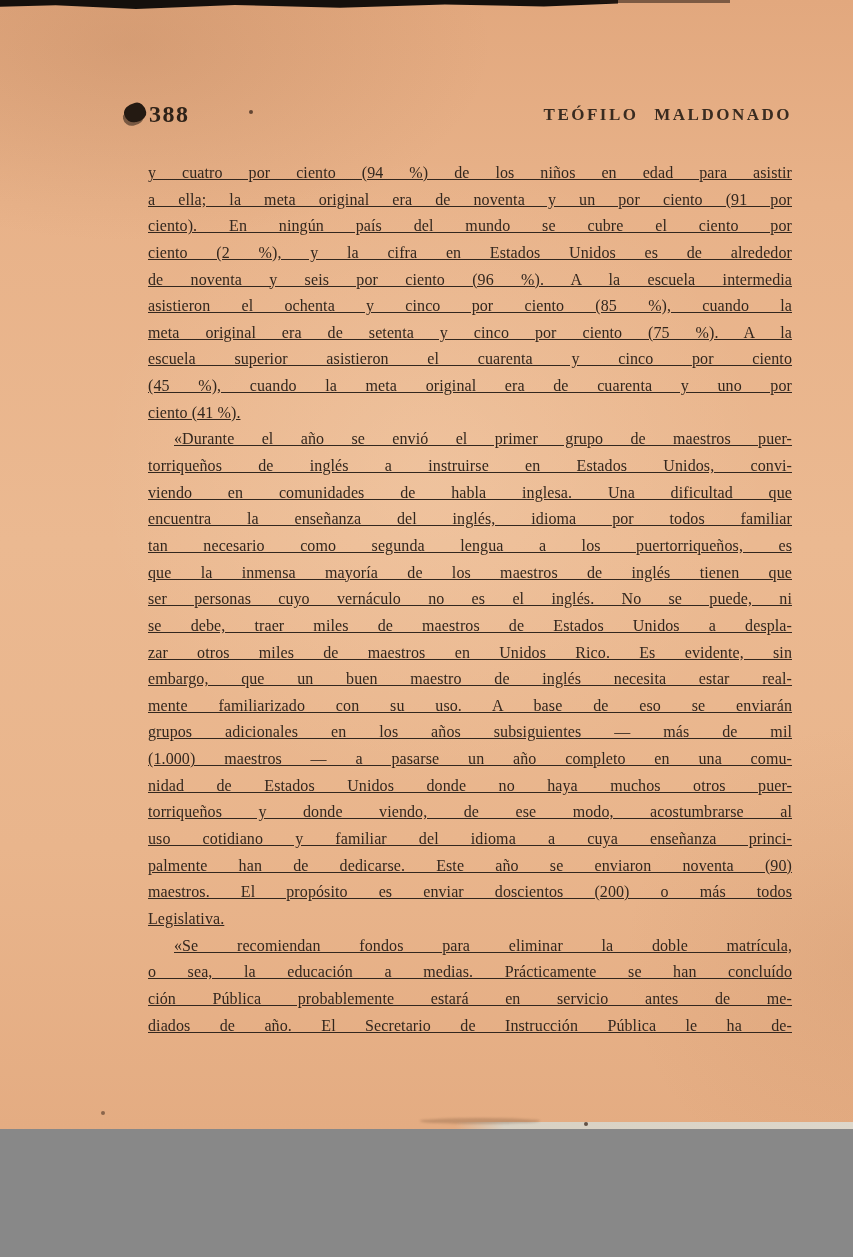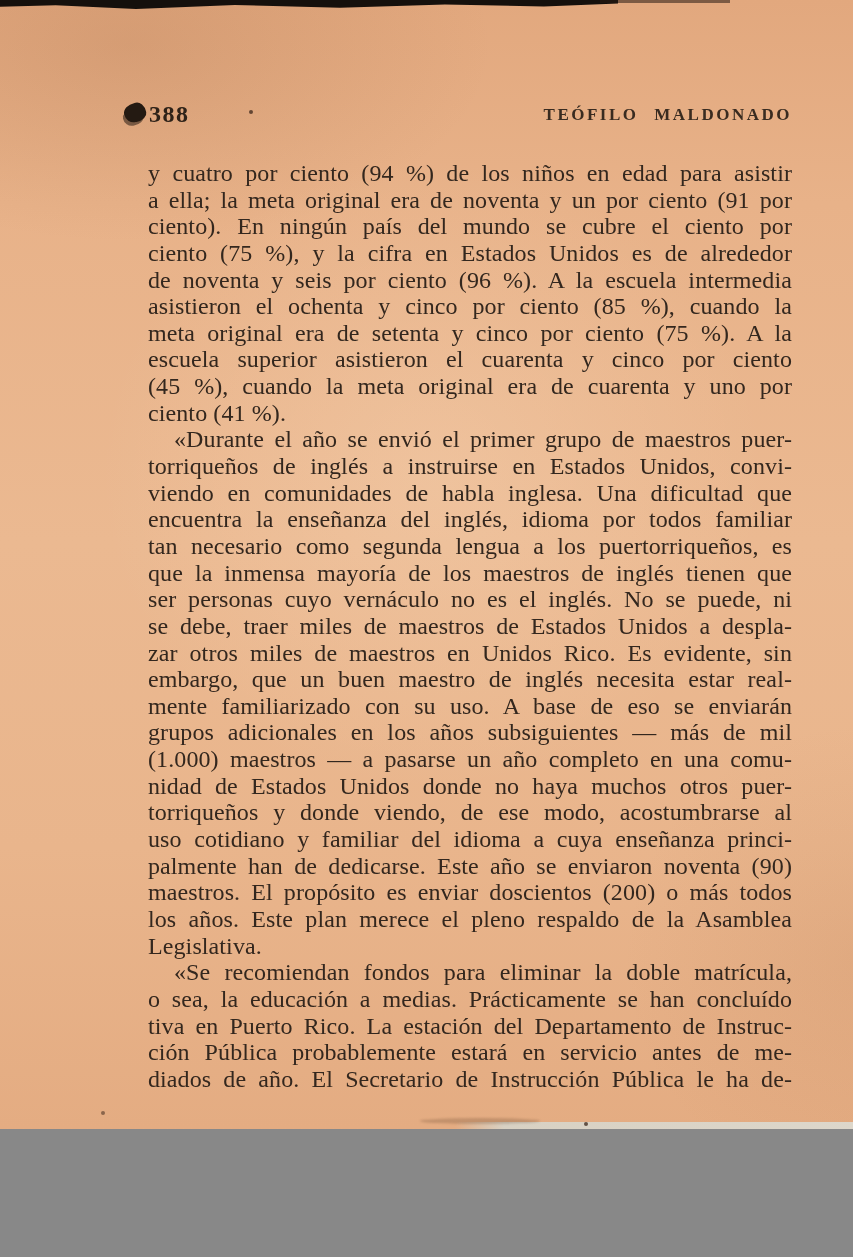--- a/index.html
+++ b/index.html
@@ -102,25 +102,26 @@
   
   .text-block {
     position: absolute;
     left: 148px; top: 160px;
     width: 644px;
   }
   .paragraph { margin: 0; }
   .line {
     height: 26.65px;
     line-height: 26.65px;
-    font-size: 24px;
+    font-size: 16px;
     text-align: justify;
     text-align-last: justify;
     white-space: nowrap;
     letter-spacing: 0.1px;
+    text-decoration: underline;
   }
   .line.lastleft { text-align-last: left; white-space: normal; }
   .line.indent { text-indent: 26px; }
 </style>
 </head>
 <body>
 
 <div class="scan">
 
   <div class="top-bar"></div>
@@ -138,21 +139,21 @@
 
   <div class="page-number">388</div>
 
   <div class="running-header">TEÓFILO MALDONADO</div>
 
   <div class="text-block">
       <div class="paragraph">
         <div class="line">y cuatro por ciento (94 %) de los niños en edad para asistir</div>
         <div class="line">a ella; la meta original era de noventa y un por ciento (91 por</div>
         <div class="line">ciento). En ningún país del mundo se cubre el ciento por</div>
-        <div class="line">ciento (75 %), y la cifra en Estados Unidos es de alrededor</div>
+        <div class="line">ciento (2 %), y la cifra en Estados Unidos es de alrededor</div>
         <div class="line">de noventa y seis por ciento (96 %). A la escuela intermedia</div>
         <div class="line">asistieron el ochenta y cinco por ciento (85 %), cuando la</div>
         <div class="line">meta original era de setenta y cinco por ciento (75 %). A la</div>
         <div class="line">escuela superior asistieron el cuarenta y cinco por ciento</div>
         <div class="line">(45 %), cuando la meta original era de cuarenta y uno por</div>
         <div class="line lastleft">ciento (41 %).</div>
       </div>
       <div class="paragraph">
         <div class="line indent">«Durante el año se envió el primer grupo de maestros puer-</div>
         <div class="line">torriqueños de inglés a instruirse en Estados Unidos, convi-</div>
@@ -165,25 +166,23 @@
         <div class="line">zar otros miles de maestros en Unidos Rico. Es evidente, sin</div>
         <div class="line">embargo, que un buen maestro de inglés necesita estar real-</div>
         <div class="line">mente familiarizado con su uso. A base de eso se enviarán</div>
         <div class="line">grupos adicionales en los años subsiguientes — más de mil</div>
         <div class="line">(1.000) maestros — a pasarse un año completo en una comu-</div>
         <div class="line">nidad de Estados Unidos donde no haya muchos otros puer-</div>
         <div class="line">torriqueños y donde viendo, de ese modo, acostumbrarse al</div>
         <div class="line">uso cotidiano y familiar del idioma a cuya enseñanza princi-</div>
         <div class="line">palmente han de dedicarse. Este año se enviaron noventa (90)</div>
         <div class="line">maestros. El propósito es enviar doscientos (200) o más todos</div>
-        <div class="line">los años. Este plan merece el pleno respaldo de la Asamblea</div>
         <div class="line lastleft">Legislativa.</div>
       </div>
       <div class="paragraph">
         <div class="line indent">«Se recomiendan fondos para eliminar la doble matrícula,</div>
         <div class="line">o sea, la educación a medias. Prácticamente se han concluído</div>
-        <div class="line">tiva en Puerto Rico. La estación del Departamento de Instruc-</div>
         <div class="line">ción Pública probablemente estará en servicio antes de me-</div>
         <div class="line">diados de año. El Secretario de Instrucción Pública le ha de-</div>
       </div>
     </div>
 
 </div>
 
 </body></html>

